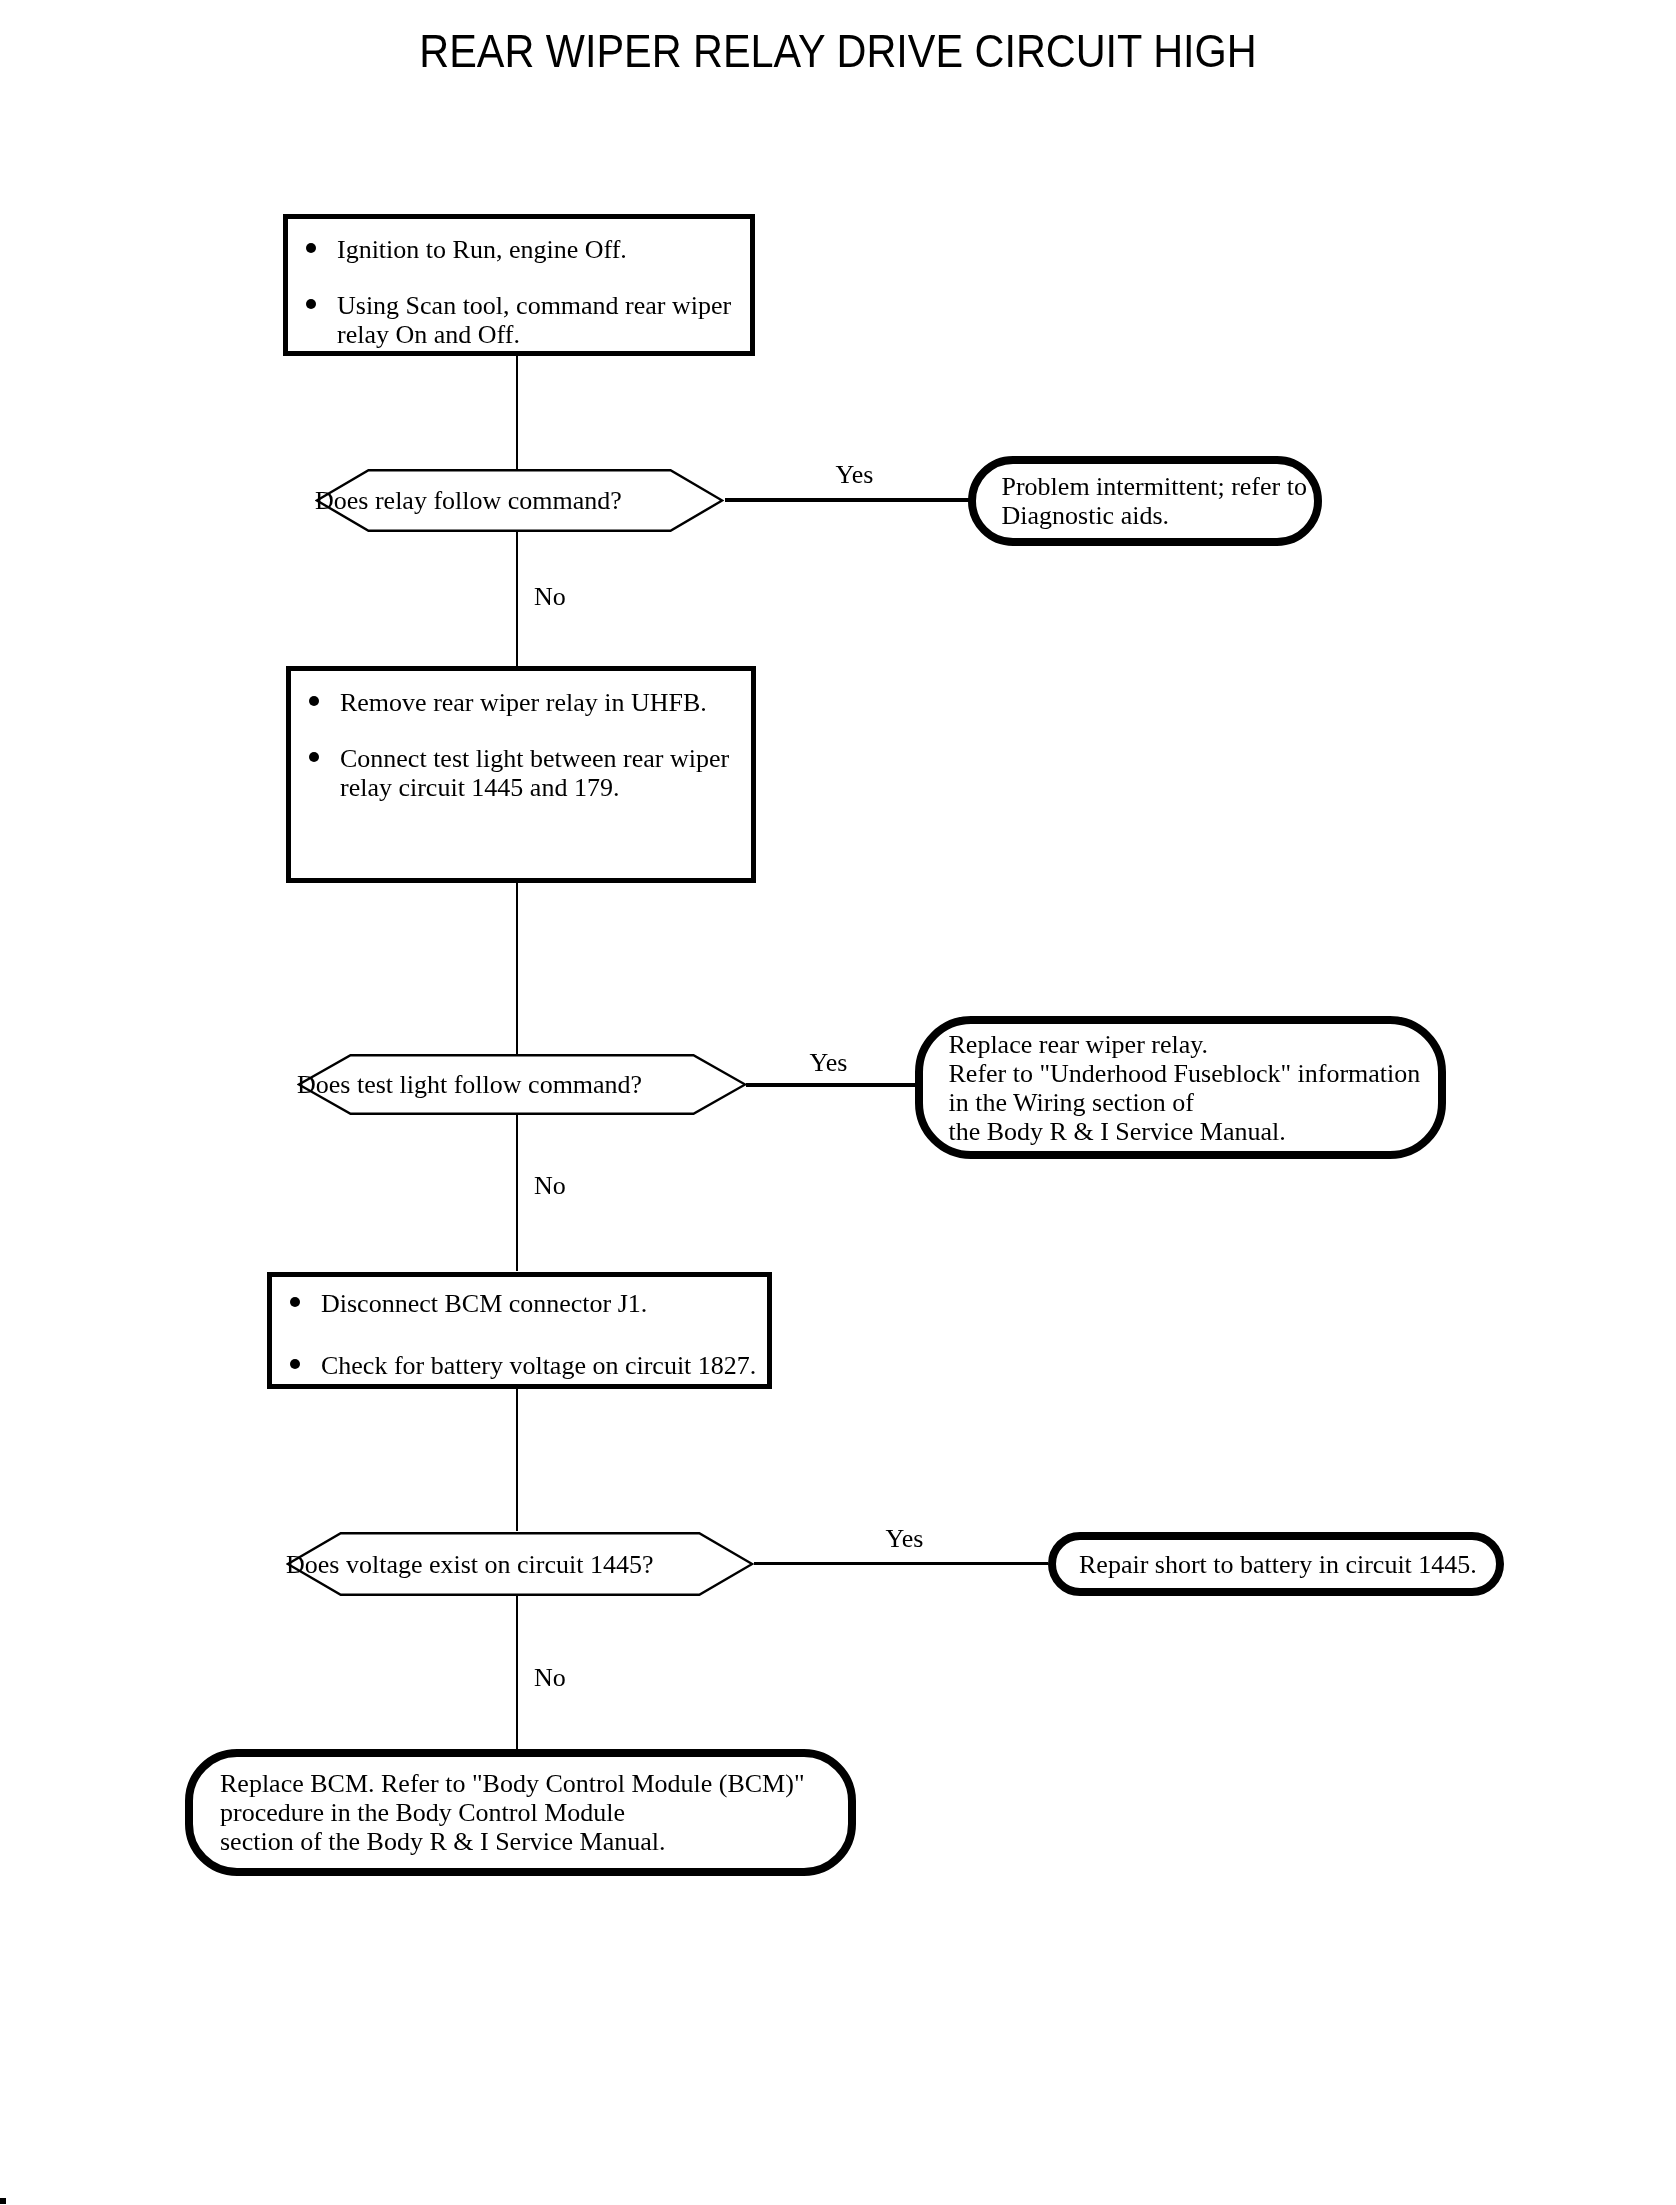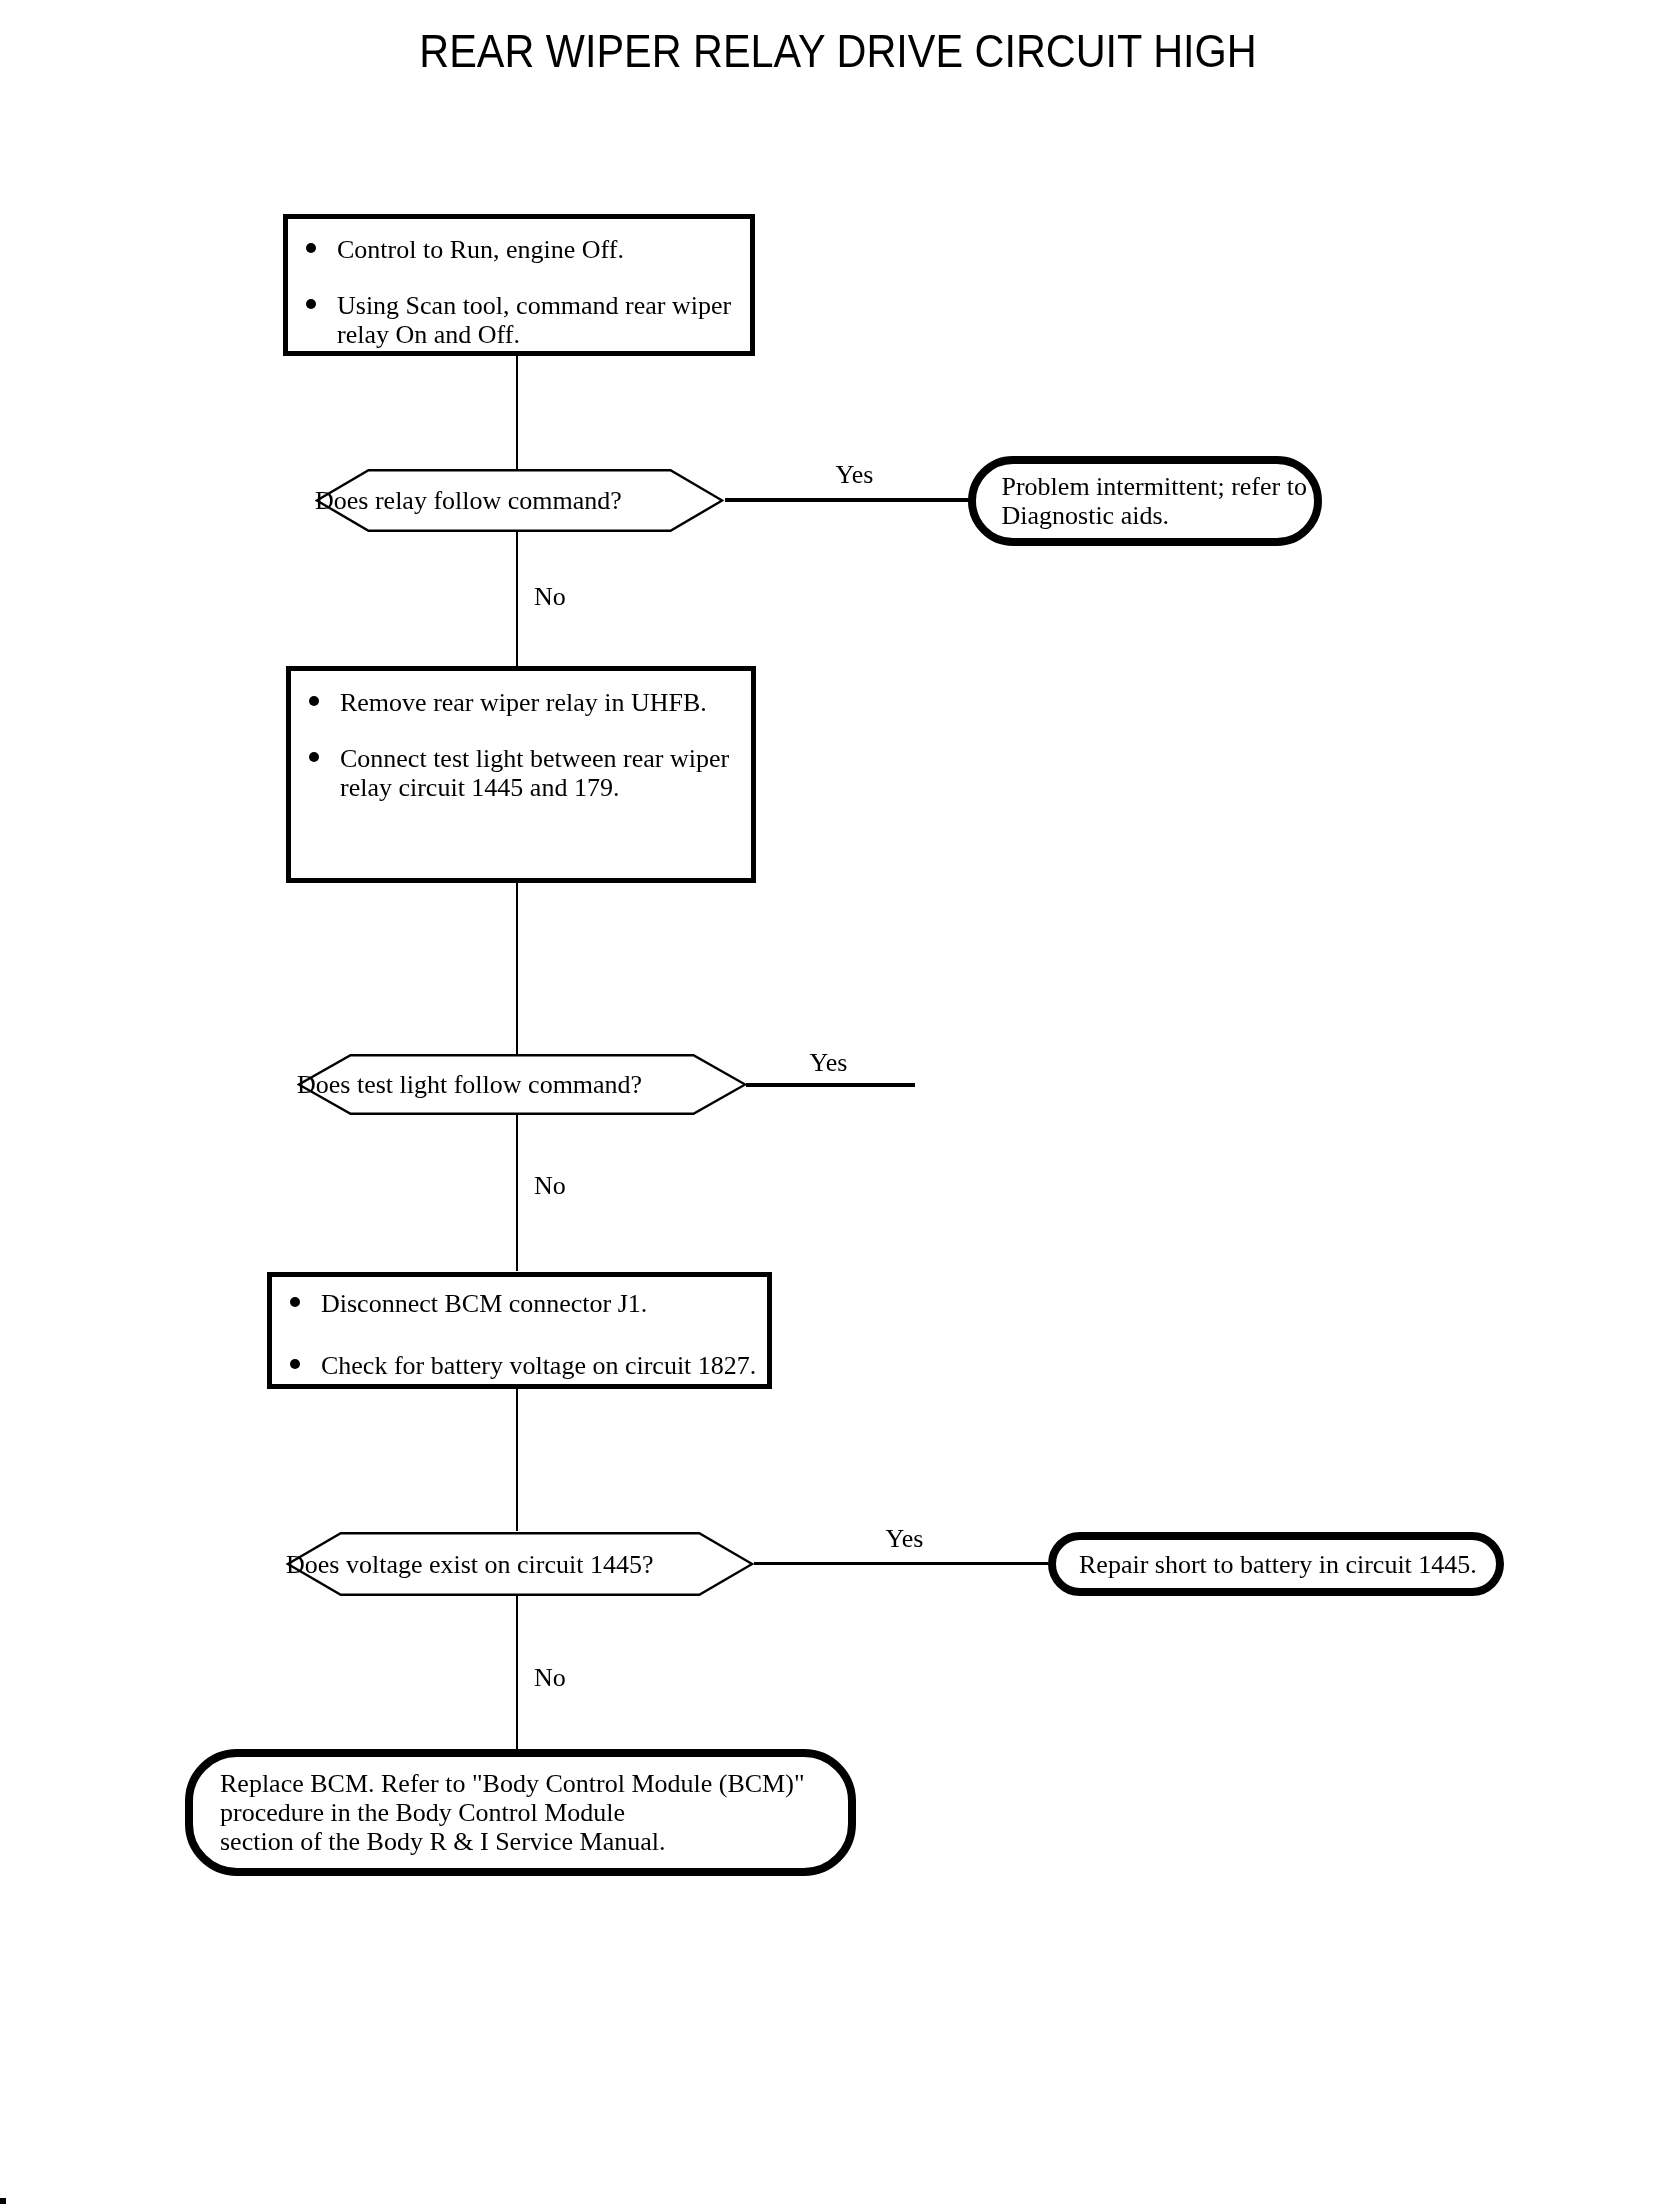--- a/index.html
+++ b/index.html
@@ -43,21 +43,21 @@
   <div class="vline" style="top:1115px;height:156px"></div>
   <div class="vline" style="top:1388px;height:143px"></div>
   <div class="vline" style="top:1596px;height:153px"></div>
   <div class="hline" style="left:725px;top:498px;width:275px"></div>
   <div class="hline" style="left:746px;top:1083px;width:169px"></div>
   <div class="hline" style="left:754px;top:1562px;width:294px;height:3px"></div>
 
   <div class="abox" style="left:283px;top:214px;width:472px;height:142px;padding:16px 14.6px 0 18px">
     <div class="brow">
       <span class="dot"></span>
-      <span class="btext">Control to Run, engine Off.</span>
+      <span class="btext">Ignition to Run, engine Off.</span>
     </div>
     <div class="brow">
       <span class="dot"></span>
       <span class="btext">Using Scan tool, command rear wiper
 relay On and Off.</span>
     </div>
   </div>
 
   <div class="hex" style="left:315px;top:469px;width:409px;height:63px">
     <svg viewBox="0 0 673 103" preserveAspectRatio="none">
@@ -89,20 +89,26 @@
   <div class="hex" style="left:297px;top:1054px;width:450px;height:61px">
     <svg viewBox="0 0 740 101" preserveAspectRatio="none">
       <polygon points="3,50.5 88,2 652,2 737,50.5 652,99 88,99" fill="#ffffff" stroke="#000000" stroke-width="4"></polygon>
     </svg>
     <span class="hex-label">Does test light follow command?</span>
   </div>
 
   <span class="lbl center" style="left:798px;top:1048px">Yes</span>
   <span class="lbl" style="left:534px;top:1171px">No</span>
 
+  <div class="term" style="left:915px;top:1016px;width:531px;height:143px;border-radius:56px;padding-left:25.5px">
+    <span class="ttext">Replace rear wiper relay.
+Refer to "Underhood Fuseblock" information
+in the Wiring section of
+the Body R &amp; I Service Manual.</span>
+  </div>
 
   <div class="abox" style="left:267px;top:1272px;width:505px;height:117px;padding:12px 8.5px 0 18px">
     <div class="brow">
       <span class="dot"></span>
       <span class="btext">Disconnect BCM connector J1.</span>
     </div>
     <div class="brow" style="margin-top:33px">
       <span class="dot"></span>
       <span class="btext">Check for battery voltage on circuit 1827.</span>
     </div>

